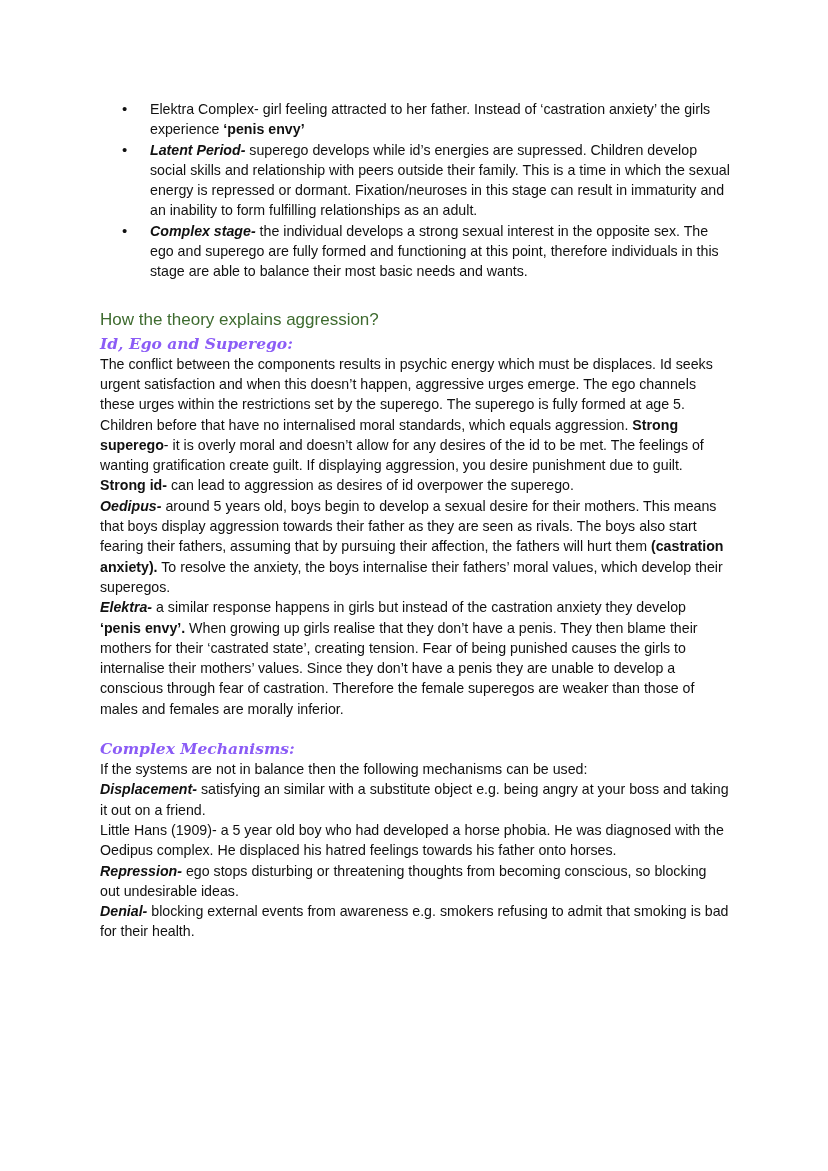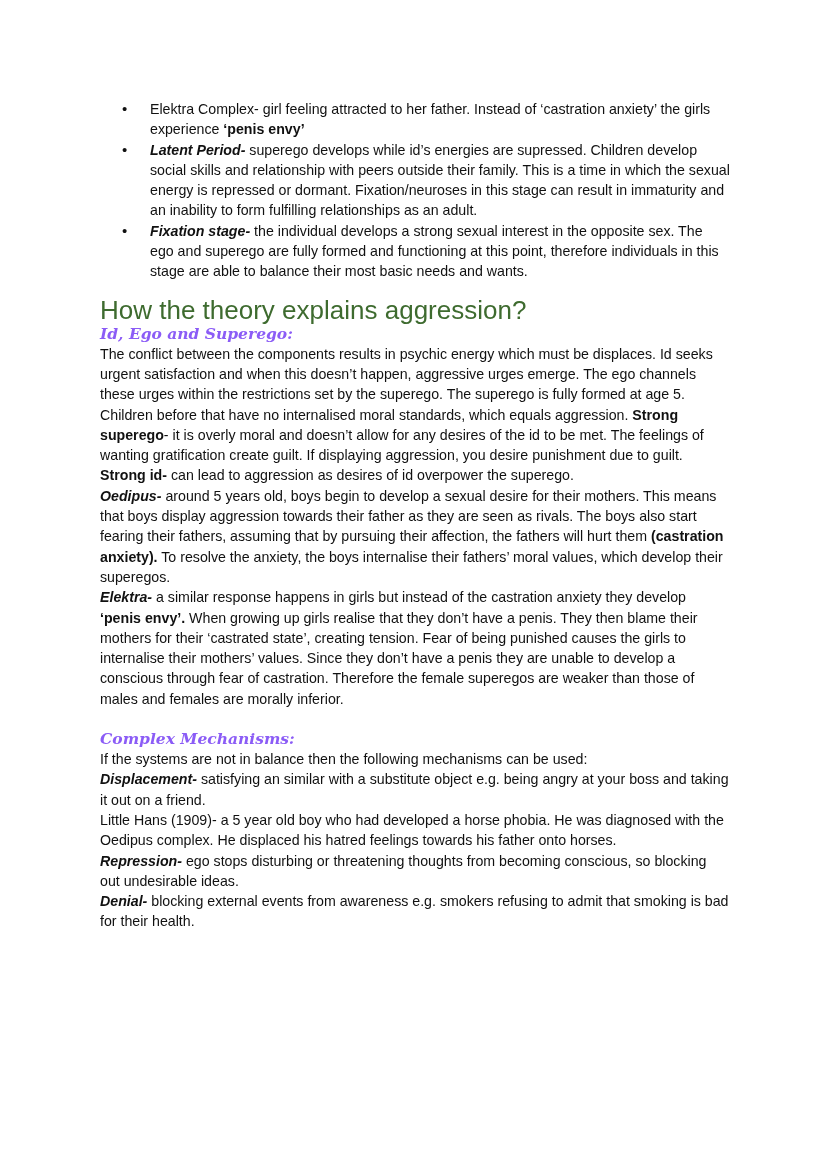--- a/index.html
+++ b/index.html
@@ -2,38 +2,38 @@
 <html><head>
 <meta charset="utf-8">
 <style>
   html, body { margin: 0; padding: 0; background: #ffffff; }
   body { width: 828px; height: 1171px; position: relative; overflow: hidden; font-family: "Liberation Sans", sans-serif; color: #111; }
   .page { position: absolute; left: 0; top: 0; width: 791px; height: 1171px; background: #fff; }
   .content { position: absolute; left: 100px; top: 99px; width: 630px; font-size: 14.2px; line-height: 20.3px; }
   ul.bullets { margin: 0; padding: 0; list-style: none; }
   ul.bullets li { position: relative; padding-left: 50px; }
   ul.bullets li::before { content: "\2022"; position: absolute; left: 22px; top: 0; font-size: 15px; }
-  .h2 { font-size: 26px; line-height: 28px; color: #3e6b2f; margin-top: 14px; font-family: "Liberation Sans", sans-serif; }
+  .h2 { font-size: 17px; line-height: 28px; color: #3e6b2f; margin-top: 24px; font-family: "Liberation Sans", sans-serif; }
   .h3 { font-family: "DejaVu Serif", serif; font-style: italic; font-weight: bold; color: #8b5cf6; font-size: 15.5px; line-height: 20px; }
   .h3.first { margin-top: 0; }
   .h3.gap { margin-top: 20px; }
   p { margin: 0; }
   b { font-weight: bold; }
   .bi { font-weight: bold; font-style: italic; }
 </style>
 </head>
 <body>
 
 <div class="page">
   <div class="content">
 
     <ul class="bullets">
       <li><span>Elektra Complex- girl feeling attracted to her father. Instead of ‘castration anxiety’ the girls experience </span><b>‘penis envy’</b></li>
       <li><span class="bi">Latent Period-</span><span> superego develops while id’s energies are supressed. Children develop social skills and relationship with peers outside their family. This is a time in which the sexual energy is repressed or dormant. Fixation/neuroses in this stage can result in immaturity and an inability to form fulfilling relationships as an adult.</span></li>
-      <li><span class="bi">Fixation stage-</span><span> the individual develops a strong sexual interest in the opposite sex. The ego and superego are fully formed and functioning at this point, therefore individuals in this stage are able to balance their most basic needs and wants.</span></li>
+      <li><span class="bi">Complex stage-</span><span> the individual develops a strong sexual interest in the opposite sex. The ego and superego are fully formed and functioning at this point, therefore individuals in this stage are able to balance their most basic needs and wants.</span></li>
     </ul>
 
     <div class="h2">How the theory explains aggression?</div>
 
     <div class="h3 first">Id, Ego and Superego:</div>
     <p><span>The conflict between the components results in psychic energy which must be displaces. Id seeks urgent satisfaction and when this doesn’t happen, aggressive urges emerge. The ego channels these urges within the restrictions set by the superego. The superego is fully formed at age 5. Children before that have no internalised moral standards, which equals aggression. </span><b>Strong superego</b><span>- it is overly moral and doesn’t allow for any desires of the id to be met. The feelings of wanting gratification create guilt. If displaying aggression, you desire punishment due to guilt. </span><b>Strong id-</b><span> can lead to aggression as desires of id overpower the superego.</span></p>
 
     <p><span class="bi">Oedipus-</span><span> around 5 years old, boys begin to develop a sexual desire for their mothers. This means that boys display aggression towards their father as they are seen as rivals. The boys also start fearing their fathers, assuming that by pursuing their affection, the fathers will hurt them </span><b>(castration anxiety).</b><span>  To resolve the anxiety, the boys internalise their fathers’ moral values, which develop their superegos.</span></p>
     <p><span class="bi">Elektra-</span><span> a similar response happens in girls but instead of the castration anxiety they develop </span><b>‘penis envy’.</b><span> When growing up girls realise that they don’t have a penis. They then blame their mothers for their ‘castrated state’, creating tension. Fear of being punished causes the girls to internalise their mothers’ values. Since they don’t have a penis they are unable to develop a conscious through fear of castration. Therefore the female superegos are weaker than those of males and females are morally inferior.</span></p>
 

